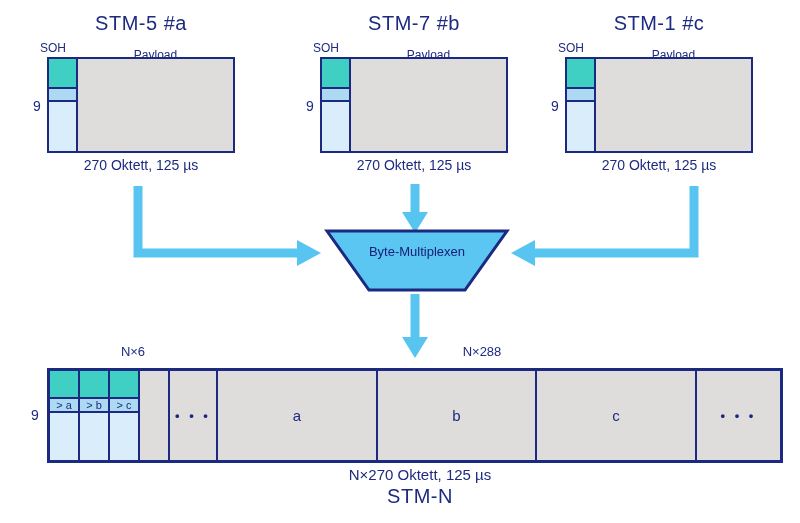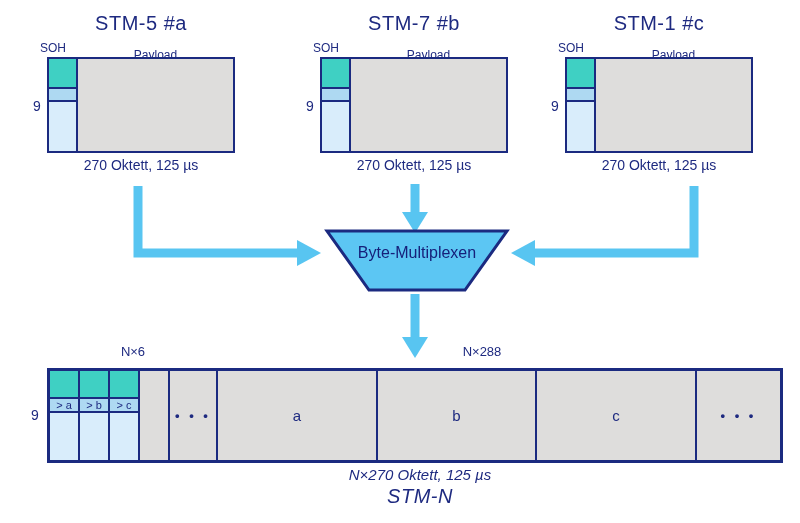--- a/index.html
+++ b/index.html
@@ -20,21 +20,21 @@
     border: 2px solid #1b2a80; display: flex; background: #dedddc;
   }
   .soh-col { flex: 0 0 29px; border-right: 2px solid #1b2a80; display: flex; flex-direction: column; }
   .rsoh { height: 30px; background: #3fd0c3; border-bottom: 2px solid #1b2a80; }
   .ptr  { height: 13px; background: #aed9f2; border-bottom: 2px solid #1b2a80; }
   .msoh { flex: 1; background: #d9edfb; }
   .payload { flex: 1; background: #dedddc; }
   .g-caption { position: absolute; top: 157px; left: -10px; width: 208px; text-align: center; font-size: 14px; }
   
   .arrows { position: absolute; left: 0; top: 0; }
-  .mux-label { position: absolute; left: 317px; top: 244px; width: 200px; text-align: center; font-size: 16px; color: #16207a; }
+  .mux-label { position: absolute; left: 317px; top: 244px; width: 200px; text-align: center; font-size: 13px; color: #16207a; }
   
   .nx9   { position: absolute; left: 103px; top: 344px; width: 60px; text-align: center; font-size: 13px; }
   .nx261 { position: absolute; left: 450px; top: 344px; width: 64px; text-align: center; font-size: 13px; }
   .stmn-rows { position: absolute; left: 27px; top: 407px; width: 16px; text-align: center; font-size: 14px; }
   .stmn {
     position: absolute; left: 47px; top: 368px; width: 736px; height: 95px;
     border: 3px solid #1b2a80; display: flex; background: #dedddc;
   }
   .scol { flex: 0 0 30px; border-right: 2px solid #1b2a80; display: flex; flex-direction: column; }
   .rsoh2 { height: 28px; background: #3fd0c3; border-bottom: 2px solid #1b2a80; }
@@ -44,22 +44,22 @@
   }
   .msoh2 { flex: 1; background: #d9edfb; }
   .sec { border-right: 2px solid #1b2a80; background: #dedddc; display: flex; align-items: center; justify-content: center; font-size: 15px; }
   .sec.gap   { flex: 0 0 30px; }
   .sec.dots1 { flex: 0 0 48px; }
   .sec.pa { flex: 0 0 160px; }
   .sec.pb { flex: 0 0 159px; }
   .sec.pc { flex: 0 0 160px; }
   .sec.last { flex: 1; border-right: none; }
   .dots { font-size: 13px; font-weight: 700; letter-spacing: 3px; }
-  .stmn-caption { position: absolute; left: 100px; top: 466px; width: 640px; text-align: center; font-size: 15px; font-style: italic; }
-  .stmn-title   { position: absolute; left: 100px; top: 485px; width: 640px; text-align: center; font-size: 20px; letter-spacing: .5px; font-style: italic; }
+  .stmn-caption { position: absolute; left: 100px; top: 466px; width: 640px; text-align: center; font-size: 15px; }
+  .stmn-title   { position: absolute; left: 100px; top: 485px; width: 640px; text-align: center; font-size: 20px; letter-spacing: .5px; }
 </style>
 </head>
 <body>
 
 <div class="canvas">
 
   <div class="group" style="left:47px">
     <div class="g-title">STM-5 #a</div>
     <div class="g-soh-label">SOH</div>
     <div class="g-payload-label">Payload</div>

